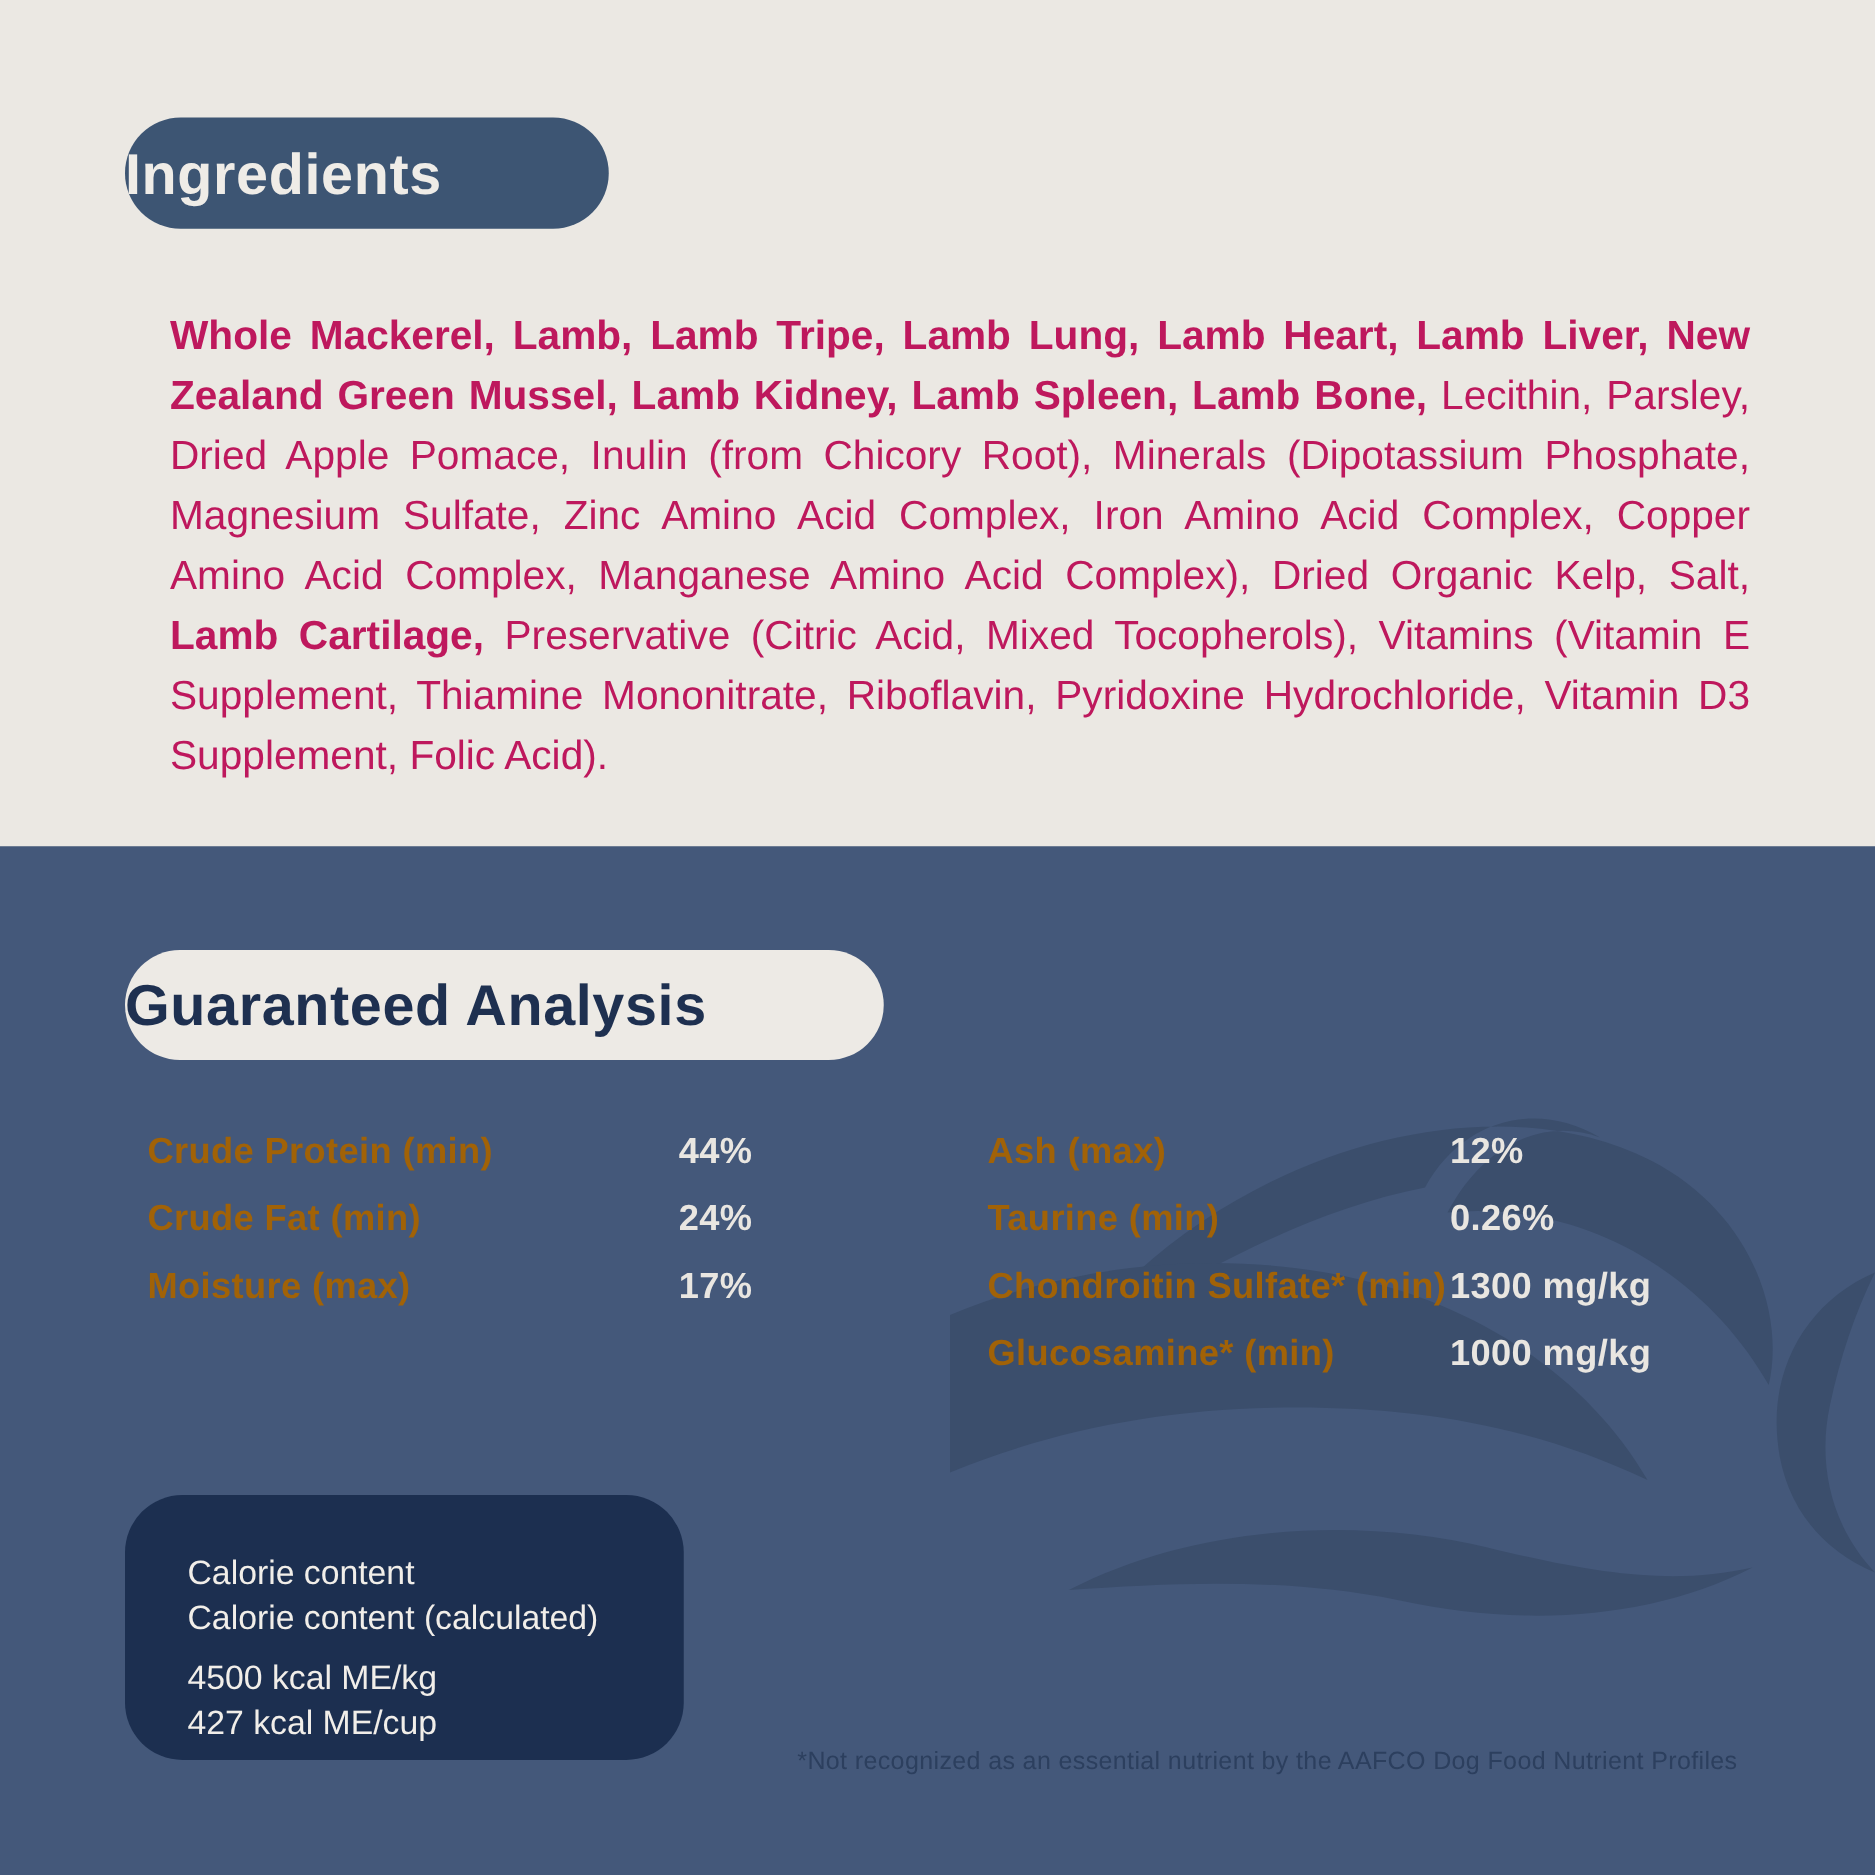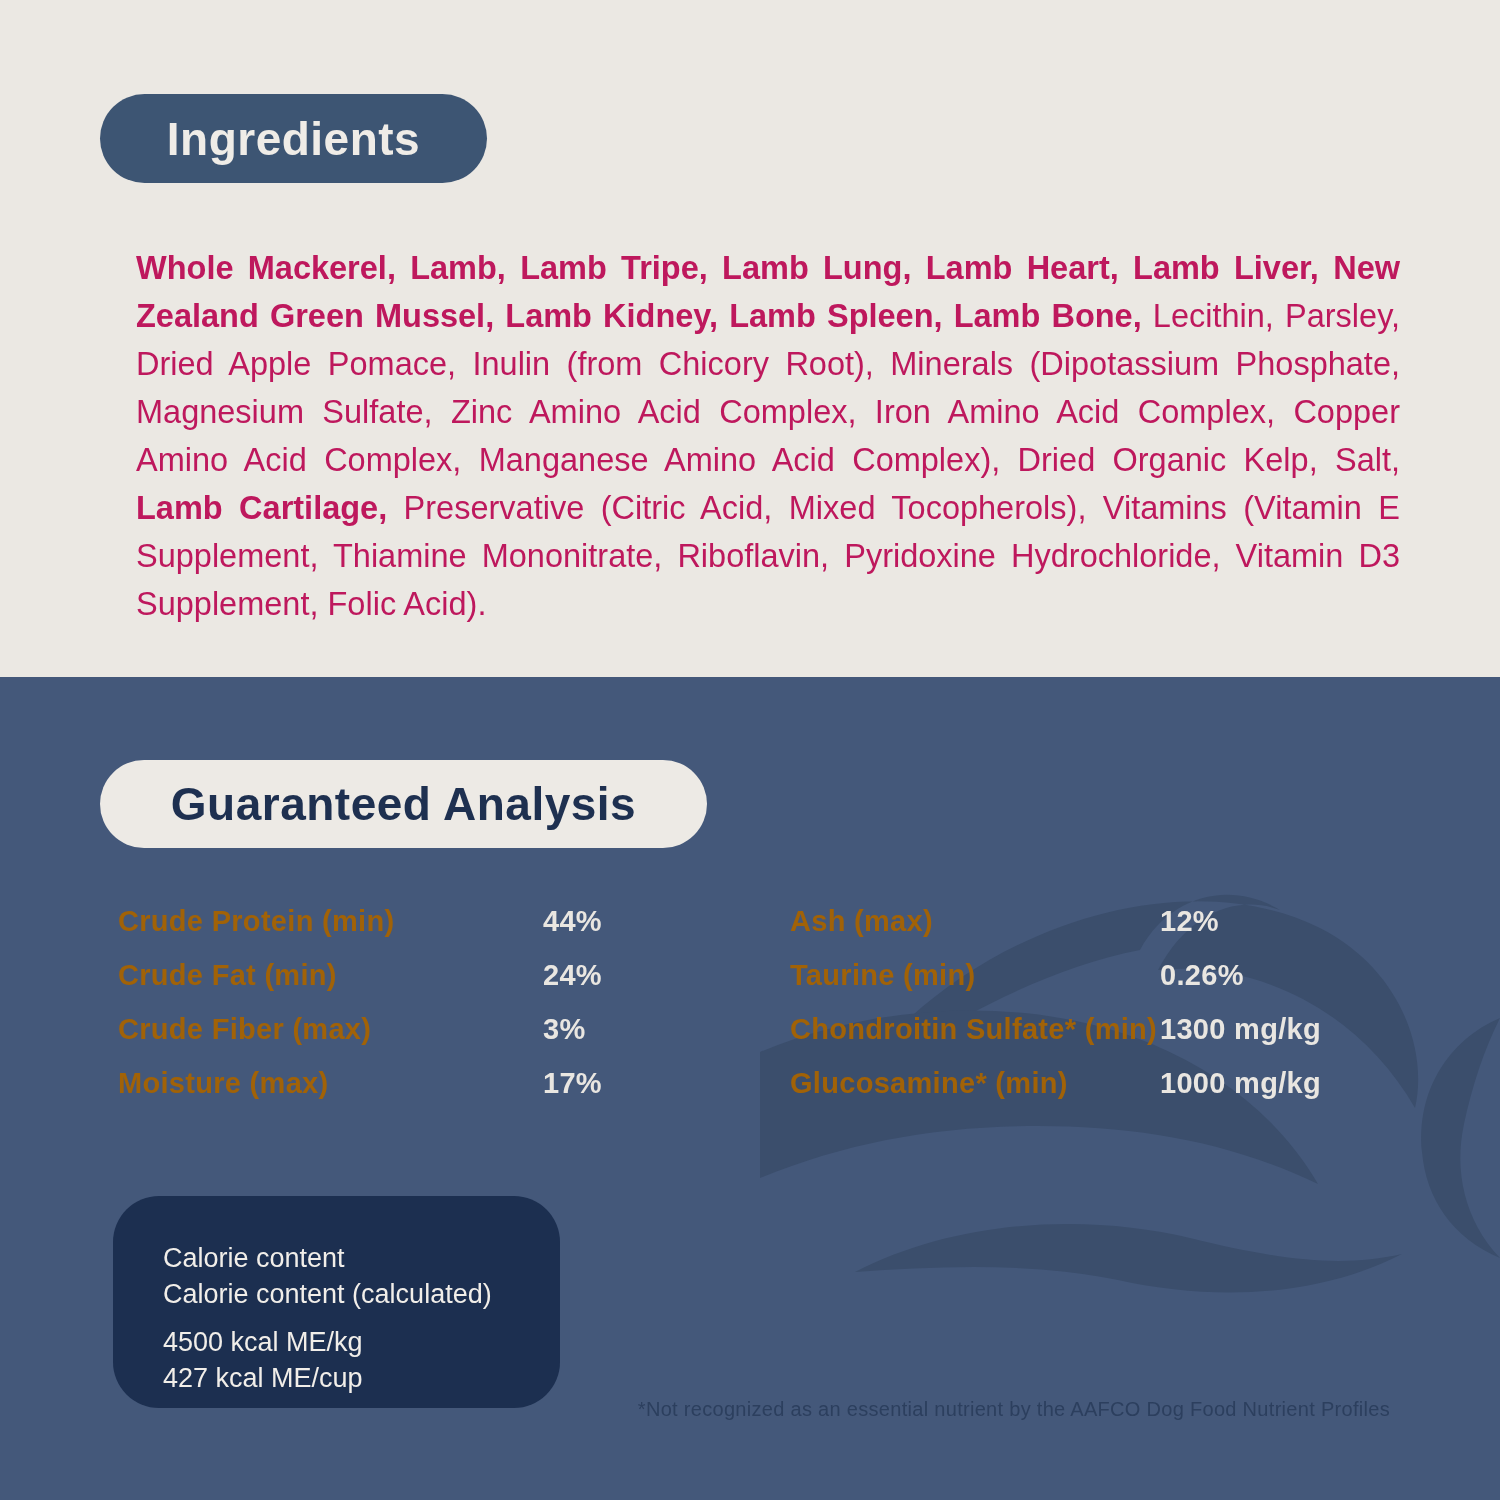--- a/index.html
+++ b/index.html
@@ -5,21 +5,21 @@
   html,body{margin:0;padding:0;}
   body{
     width:1500px;height:1500px;
     font-family:"Liberation Sans", sans-serif;
     -webkit-font-smoothing:antialiased;
   }
   .canvas{position:relative;width:1500px;height:1500px;overflow:hidden;background:#EBE8E3;}
 
   
   .section-top{position:absolute;left:0;top:0;width:1500px;height:677px;background:#EBE8E3;}
-  .pill{position:absolute;display:flex;align-items:center;justify-content:center;
+  .pill{position:absolute;display:flex;align-items:center;justify-content:flex-start;
         font-weight:700;letter-spacing:.5px;}
   .pill-ingredients{left:100px;top:94px;width:387px;height:89px;border-radius:46px;
         background:#3D5573;color:#EFECE7;font-size:46px;}
   .pill-analysis{left:100px;top:760px;width:607px;height:88px;border-radius:46px;
         background:#EDEAE5;color:#1E3050;font-size:46px;}
   .ingredients-text{
     position:absolute;left:120px;top:228px;width:1264px;
     font-size:32.5px;line-height:48px;color:#be185d;
     text-align:justify;font-weight:400;margin:16px;
   }
@@ -32,21 +32,21 @@
   .ga-col{position:absolute;top:894px;}
   .ga-col-left{left:118px;width:620px;}
   .ga-col-right{left:790px;width:640px;}
   .ga-row{position:relative;height:54px;display:flex;align-items:center;}
   .ga-label{font-size:29px;font-weight:700;color:#a16207;letter-spacing:.3px;}
   .ga-value{position:absolute;font-size:29px;font-weight:700;color:#E9E6E1;letter-spacing:.3px;}
   .ga-col-left .ga-value{left:425px;}
   .ga-col-right .ga-value{left:370px;}
 
   .calorie-box{
-    position:absolute;left:113px;top:1196px;width:447px;height:212px;
+    position:absolute;left:100px;top:1196px;width:447px;height:212px;
     border-radius:46px;background:#1C2F50;color:#F1EEE9;
     box-sizing:border-box;padding:44px 30px 0 50px;
     font-size:27px;line-height:36px;font-weight:400;
   }
   .cal-gap{height:12px;}
 
   .footnote{
     position:absolute;left:575px;top:1398px;width:815px;
     text-align:right;font-size:20px;color:#2C3F5E;font-weight:400;letter-spacing:.3px;
   }
@@ -84,24 +84,20 @@
   <div class="ga-col ga-col-left">
     <div class="ga-row">
       <span class="ga-label">Crude Protein (min)</span>
       <span class="ga-value">44%</span>
     </div>
     <div class="ga-row">
       <span class="ga-label">Crude Fat (min)</span>
       <span class="ga-value">24%</span>
     </div>
     <div class="ga-row">
-      <span class="ga-label">Crude Fiber (max)</span>
-      <span class="ga-value">3%</span>
-    </div>
-    <div class="ga-row">
       <span class="ga-label">Moisture (max)</span>
       <span class="ga-value">17%</span>
     </div>
   </div>
 
   <div class="ga-col ga-col-right">
     <div class="ga-row">
       <span class="ga-label">Ash (max)</span>
       <span class="ga-value">12%</span>
     </div>

